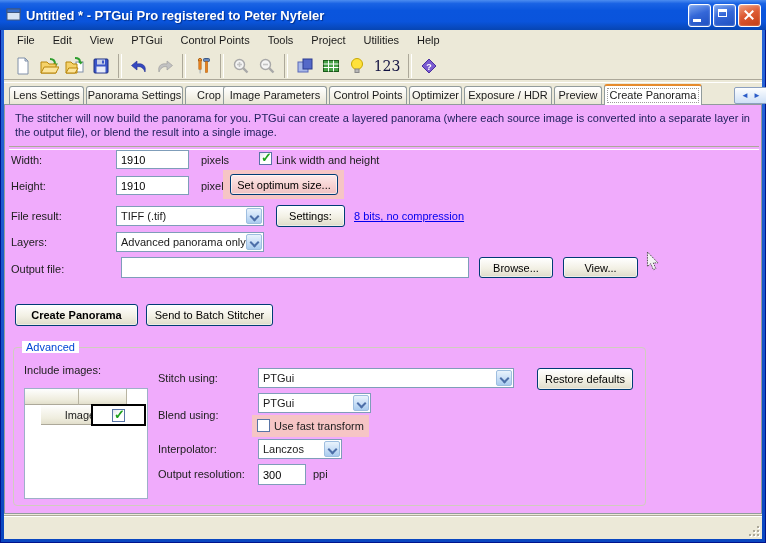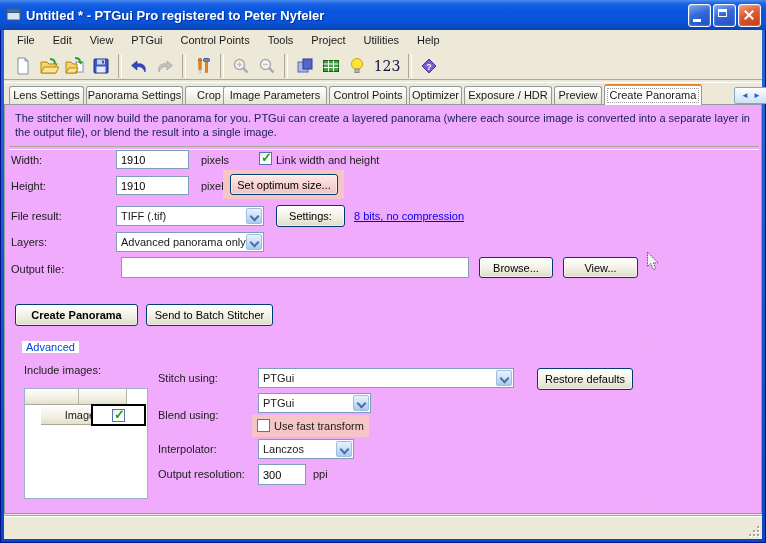--- a/index.html
+++ b/index.html
@@ -299,21 +299,21 @@
       <span class="lbl" style="left:144px;top:49px;margin-top:12px;">Blend using:</span>
       <div class="combo" style="left:244px;top:45px;width:113px;">
         <span>PTGui</span><span class="arr"></span>
       </div>
 
       <div class="pink" style="left:238px;top:67px;width:117px;height:22px;"></div>
       <span class="cb" style="left:243px;top:71px;background:#fff;"></span>
       <span class="lbl" style="left:260px;top:72px;">Use fast transform</span>
 
       <span class="lbl" style="left:144px;top:95px;">Interpolator:</span>
-      <div class="combo" style="left:244px;top:91px;width:96px;">
+      <div class="combo" style="left:244px;top:91px;width:84px;">
         <span>Lanczos</span><span class="arr"></span>
       </div>
 
       <span class="lbl" style="left:144px;top:120px;">Output resolution:</span>
       <input class="xpinput" style="left: 244px; top: 116px; width: 48px; height: 21px;" value="300">
       <span class="lbl" style="left:299px;top:120px;">ppi</span>
     </div>
   </div>
 
   <div class="statusbar">

